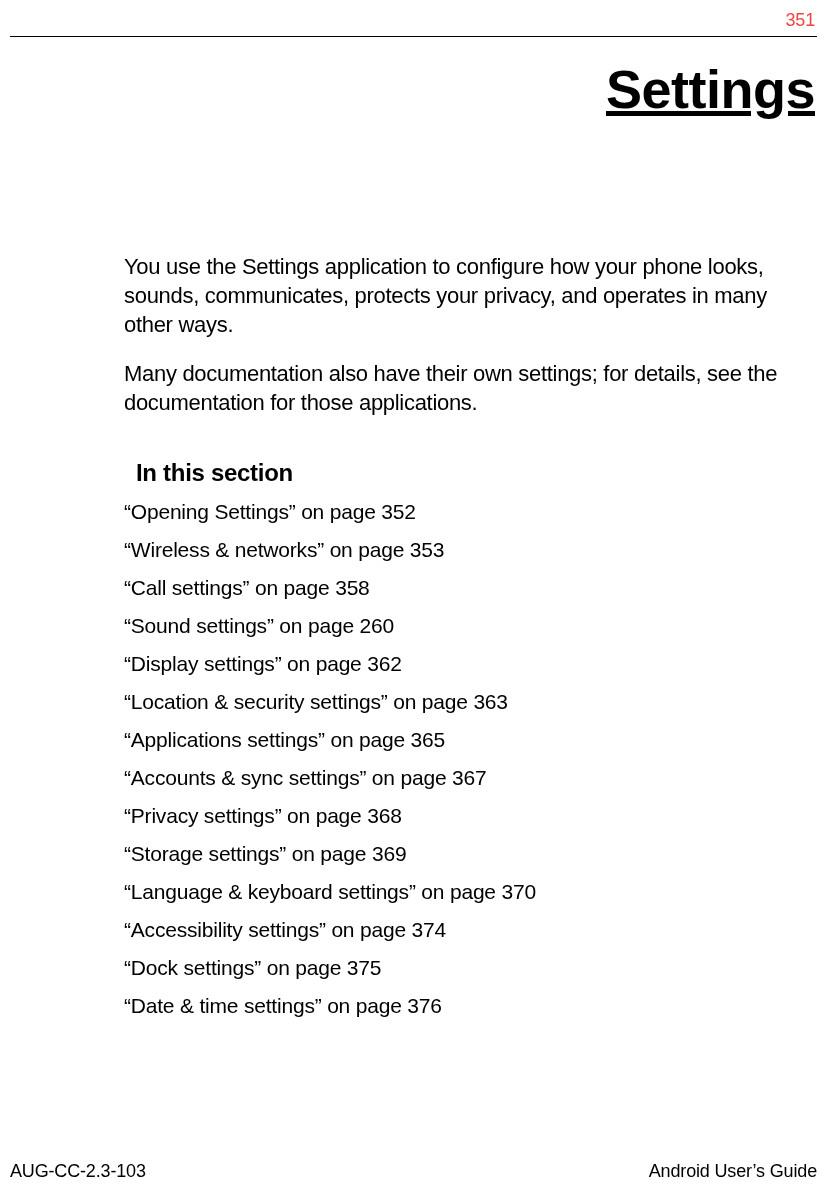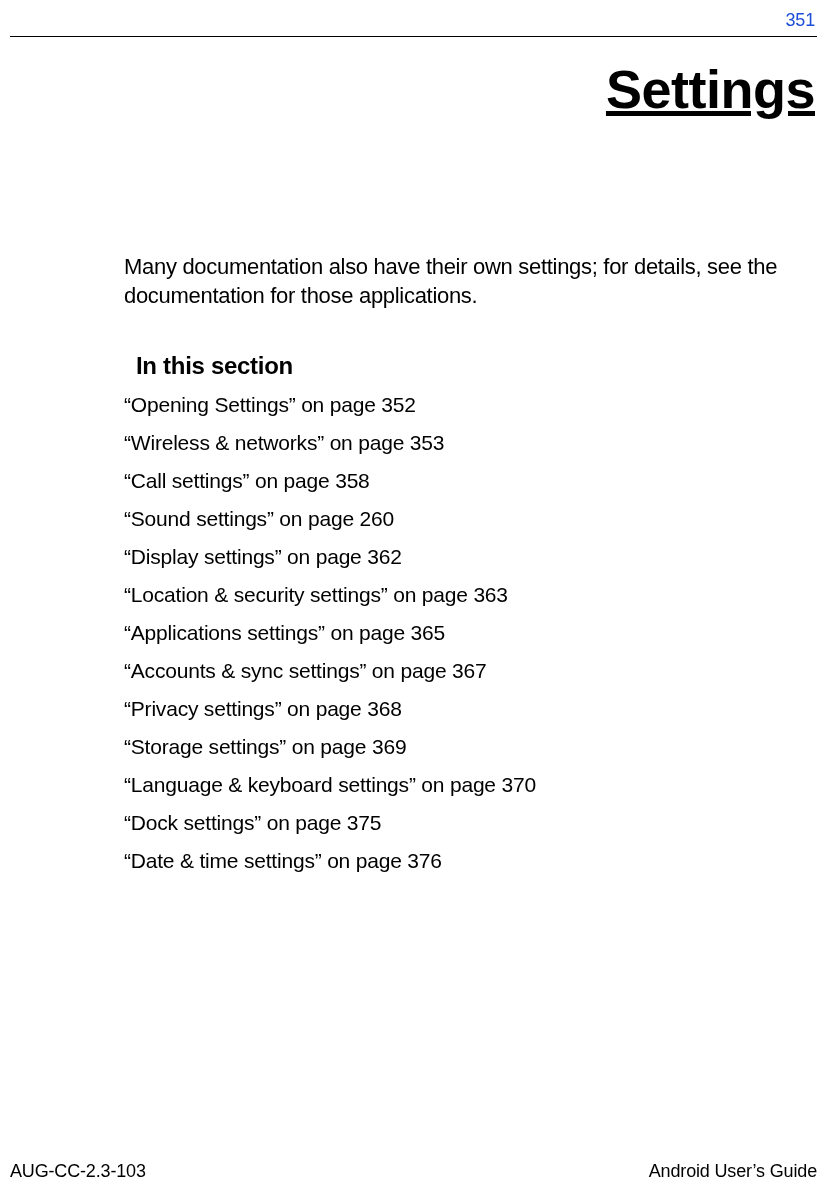--- a/index.html
+++ b/index.html
@@ -14,21 +14,21 @@
       font-family: "Helvetica Neue", Helvetica, Arial, sans-serif;
       color: #000;
       position: relative;
       letter-spacing: -0.01em;
     }
     .page-number {
       position: absolute;
       top: 10px;
       right: 12px;
       font-size: 18px;
-      color: #1d4ed8;
+      color: #ef4444;
     }
     .top-rule {
       position: absolute;
       top: 36px;
       left: 10px;
       right: 10px;
       border-top: 1px solid #000;
     }
     .page-title {
       position: absolute;
@@ -81,34 +81,36 @@
     }
   </style>
 </head>
 <body>
 
 <div class="page-number">351</div>
 <div class="top-rule"></div>
 <h1 class="page-title">Settings</h1>
 
 <div class="content">
+  <p class="intro-para">You use the Settings application to configure how your phone looks, sounds, communicates, protects your privacy, and operates in many other ways.</p>
   <p class="intro-para">Many documentation also have their own settings; for details, see the documentation for those applications.</p>
   <h2 class="section-heading">In this section</h2>
   <ul class="toc-list">
     <li class="toc-item">“Opening Settings” on page 352</li>
     <li class="toc-item">“Wireless &amp; networks” on page 353</li>
     <li class="toc-item">“Call settings” on page 358</li>
     <li class="toc-item">“Sound settings” on page 260</li>
     <li class="toc-item">“Display settings” on page 362</li>
     <li class="toc-item">“Location &amp; security settings” on page 363</li>
     <li class="toc-item">“Applications settings” on page 365</li>
     <li class="toc-item">“Accounts &amp; sync settings” on page 367</li>
     <li class="toc-item">“Privacy settings” on page 368</li>
     <li class="toc-item">“Storage settings” on page 369</li>
     <li class="toc-item">“Language &amp; keyboard settings” on page 370</li>
+    <li class="toc-item">“Accessibility settings” on page 374</li>
     <li class="toc-item">“Dock settings” on page 375</li>
     <li class="toc-item">“Date &amp; time settings” on page 376</li>
   </ul>
 </div>
 
 <div class="footer">
   <span>AUG-CC-2.3-103</span>
   <span>Android User’s Guide</span>
 </div>
 

